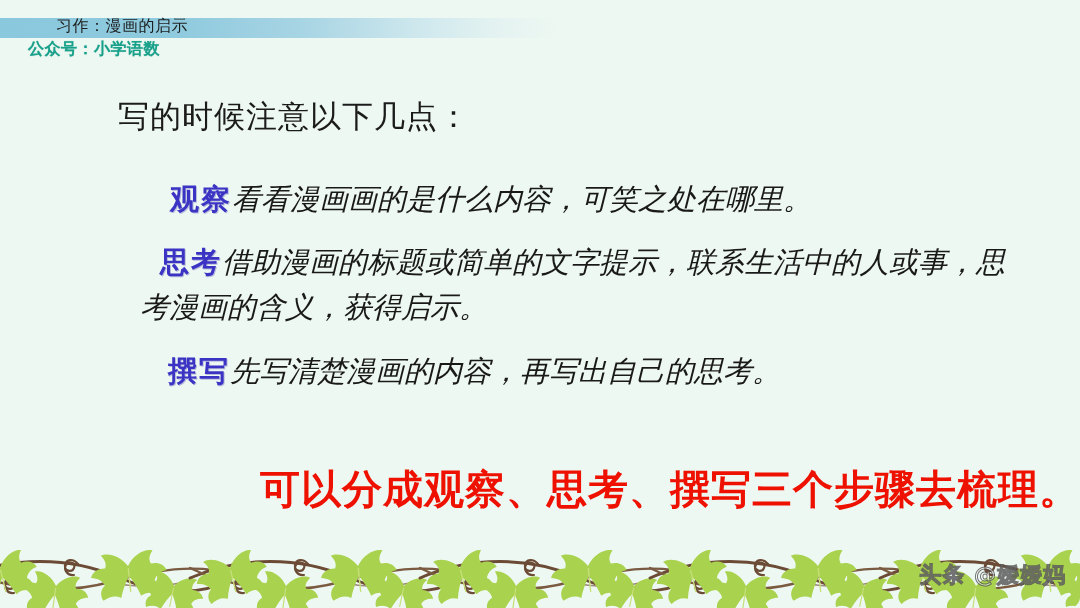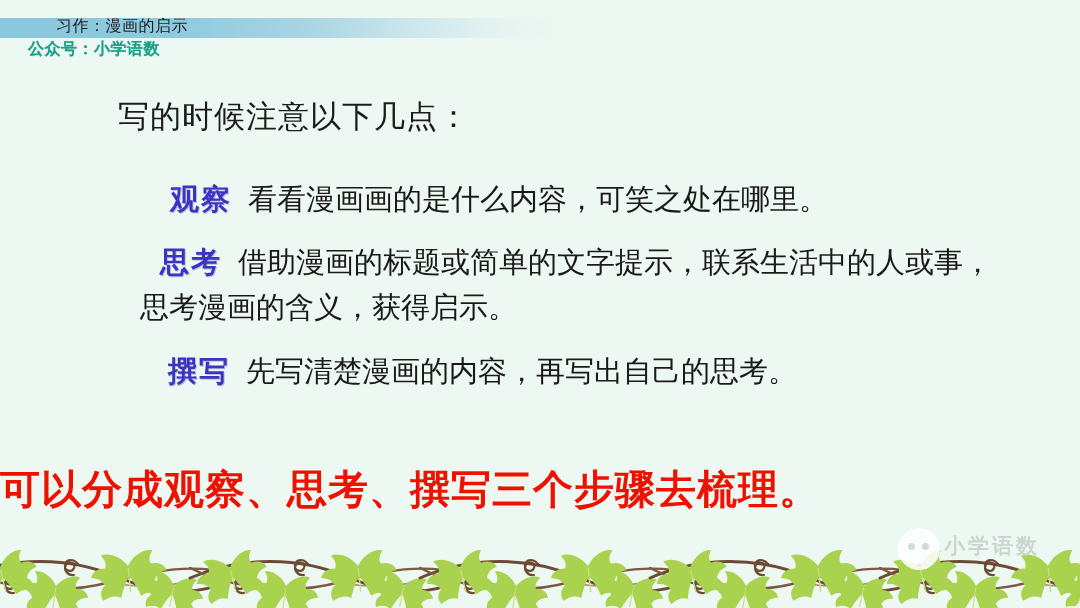--- a/index.html
+++ b/index.html
@@ -43,36 +43,35 @@
   .block { position:absolute; left:140px; width:870px; }
   .b1 { top:180px; }
   .b2 { top:240px; }
   .b3 { top:352px; }
 
   .kw {
     display:inline-block;
     font-size:29px; font-weight:bold; color:#3a33c4;
     letter-spacing:2px;
     text-shadow:1px 1px 0 rgba(120,120,190,.45);
-    margin-right:16px;
     vertical-align:baseline;
   }
   .kw-1 { margin-left:30px; }
   .kw-2 { margin-left:20px; }
   .kw-3 { margin-left:28px; }
   .txt {
-    font-size:29px; color:#191919; letter-spacing:0px;
+    font-size:29px; color:#191919; letter-spacing:0px;font-style:italic;
   }
   .b2 .txt { line-height:1.55; display:inline; }
   .b2-wrap { text-indent:0; }
 
   
   .concl {
     position:absolute; left:0; top:462px; width:1080px;
-    text-align:left;
+    text-align:right;
     font-size:40px; font-weight:bold; color:#ee1100;
     letter-spacing:1px; white-space:nowrap;
   }
 
   
   .vine {
     position:absolute; left:0; bottom:0; width:1080px; height:78px;
   }
   .vine svg { display:block; width:1080px; height:78px; }
 
@@ -164,19 +163,16 @@
       <g>
         <use href="#vineunit" x="-40"></use>
         <use href="#vineunit" x="190"></use>
         <use href="#vineunit" x="420"></use>
         <use href="#vineunit" x="650"></use>
         <use href="#vineunit" x="880"></use>
       </g>
     </svg>
   </div>
 
-  <div class="logo">
-    <div class="logo-circ"></div>
-    <div class="logo-text">小学语数</div>
-  </div>
 
+  <div class="wm">头条 @嫒嫒妈</div>
 
 </div>
 
 </body></html>

